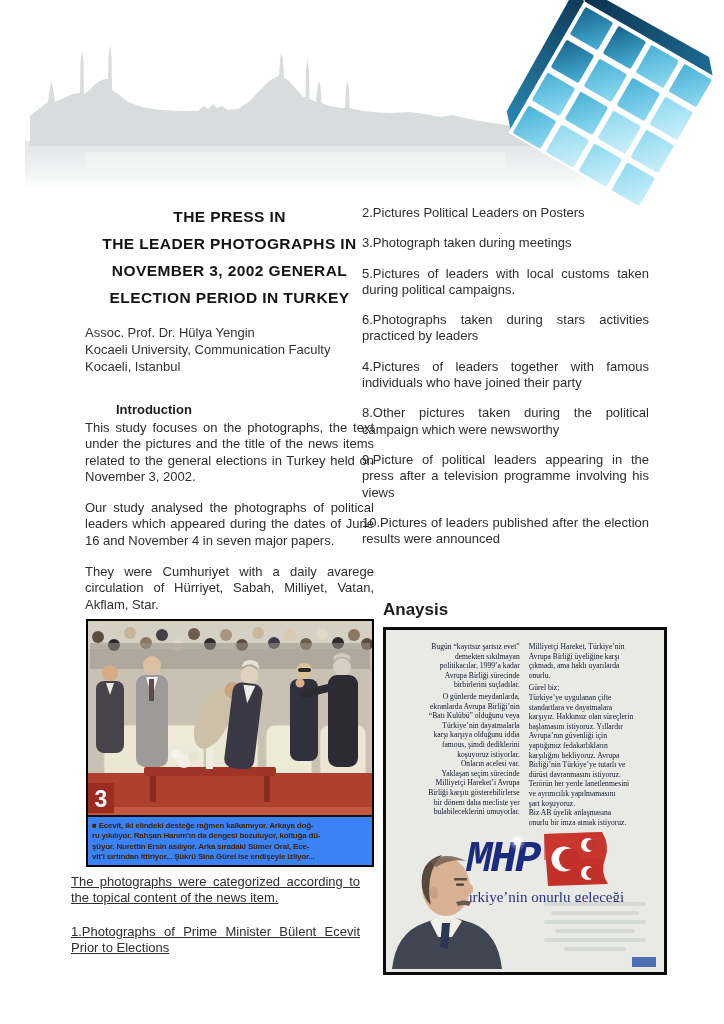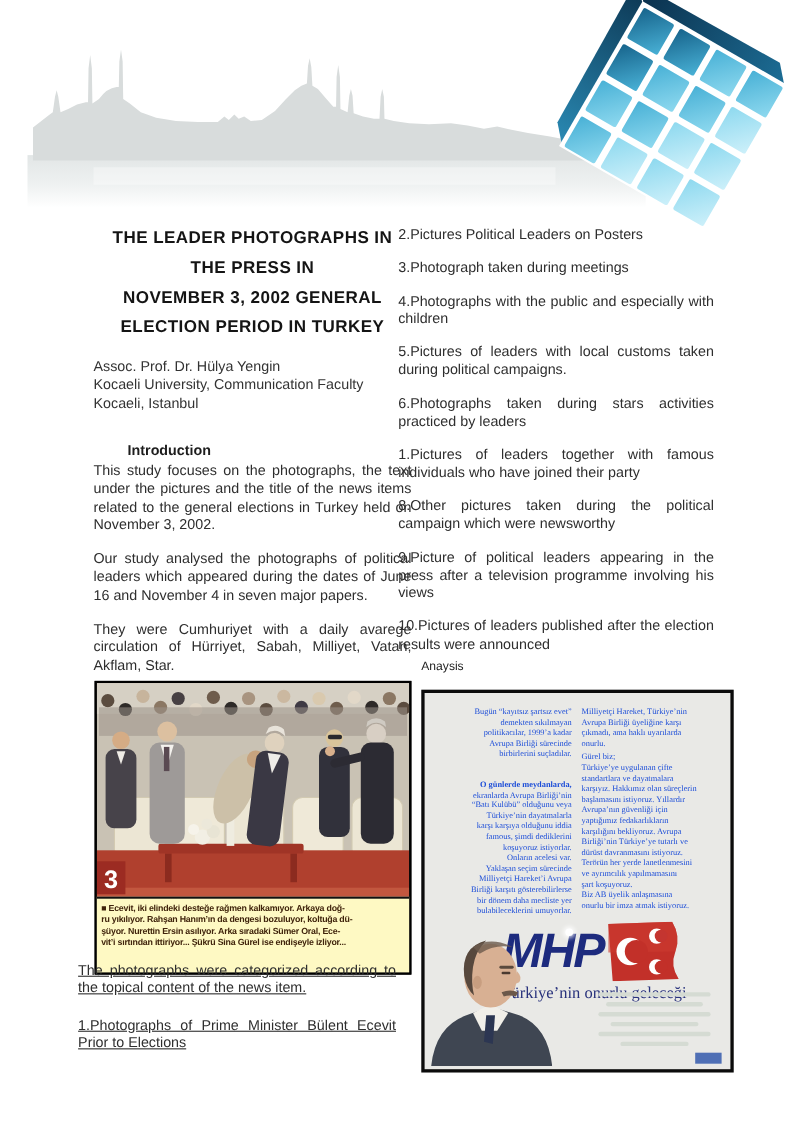--- a/index.html
+++ b/index.html
@@ -11,46 +11,46 @@
   .col-left{position:absolute;left:85px;top:203px;width:289px;}
   .title{font-size:15.5px;font-weight:bold;line-height:27px;letter-spacing:.4px;
          text-align:center;color:#141414;margin:0;}
   .authors{margin-top:13px;font-size:13px;line-height:17px;color:#333;}
   .sec-heading{font-size:13px;font-weight:bold;margin:27px 0 3px;color:#1d1d1d;padding-left:31px;}
   .body-p{font-size:13px;line-height:16.3px;text-align:justify;margin:0 0 15px;}
 
   
   .col-right{position:absolute;left:362px;top:205px;width:287px;}
   .item-p{font-size:13px;line-height:16.3px;text-align:justify;margin:0 0 14px;}
-  .analysis{position:absolute;left:383px;top:600px;font-size:11px;font-weight:normal;
+  .analysis{position:absolute;left:383px;top:600px;font-size:17px;font-weight:bold;
             color:#1d1d1d;margin:0;}
 
   
   .fig1{position:absolute;left:86px;top:619px;width:288px;margin:0;border:2px solid #000;
         background:#000;box-sizing:border-box;}
   .fig1 svg{display:block;}
-  .fig1 figcaption{background:#fef9c3;border-top:2px solid #111;padding:4px 4px 21px;
+  .fig1 figcaption{background:#3b82f6;border-top:2px solid #111;padding:4px 4px 2px;
         font-weight:bold;font-size:8px;line-height:10.4px;color:#40240c;
         letter-spacing:-.2px;white-space:nowrap;overflow:hidden;}
 
   
   .notes{position:absolute;left:71px;top:874px;width:289px;text-decoration:underline;}
   .notes p{font-size:13px;line-height:16.3px;text-align:justify;margin:0 0 17px;}
 
   
   .fig2{position:absolute;left:383px;top:627px;width:278px;height:342px;margin:0;
         border:3px solid #0b0b0b;background:#e9e9e6;overflow:hidden;}
   .ad-cols{display:flex;gap:9px;padding:12px 6px 0 16px;
-        font-family:"Liberation Serif",serif;color:#1d4ed8;}
+        font-family:"Liberation Serif",serif;color:#0f172a;}
   .ad-left{width:122px;text-align:right;font-size:7.6px;line-height:9.6px;}
   .ad-right{width:134px;text-align:left;font-size:7.6px;line-height:9.6px;}
   .ad-right div:nth-child(5){margin-top:3px;}
-  .ad-left div:nth-child(6){margin-top:18px;font-weight:bold;}
+  .ad-left div:nth-child(6){margin-top:2px;}
   .logo-row{display:flex;align-items:center;justify-content:center;margin-top:5px;
-        gap:3px;padding-left:26px;position:relative;}
+        gap:3px;padding-left:26px;position:relative;font-family:Liberation Mono, monospace;}
   .mhp{font-size:44px;font-weight:bold;font-style:italic;color:#1d2b7e;
         letter-spacing:-2px;line-height:46px;}
   .sparkle{position:absolute;left:128px;top:6px;width:7px;height:7px;background:#fff;
         border-radius:50%;box-shadow:0 0 4px 2px #ffffffcc;}
   .slogan{font-family:"Liberation Serif",serif;font-size:15px;color:#28327c;
         text-align:center;padding-left:30px;margin-top:3px;}
   .bust{position:absolute;left:4px;bottom:3px;}
   .ghost{position:absolute;left:158px;top:272px;width:102px;}
   .ghost div{height:4px;background:#d5dbd3;margin-bottom:5px;border-radius:2px;}
   .ghost div:nth-child(2){width:86%;margin-left:7%;}
@@ -126,43 +126,42 @@
         <rect x="-72" y="42" width="32" height="32" rx="2" fill="url(#tMid)"></rect>
         <rect x="-34" y="42" width="32" height="32" rx="2" fill="url(#tLight)"></rect>
         <rect x="4" y="42" width="32" height="32" rx="2" fill="url(#tLight)"></rect>
         <rect x="42" y="42" width="32" height="32" rx="2" fill="url(#tLight)"></rect>
       </g>
     </g>
   </svg>
 
   <div class="col-left">
     <h1 class="title">
+      <div>THE PRESS IN</div>
       <div>THE LEADER PHOTOGRAPHS IN</div>
-      <div>THE PRESS IN</div>
       <div>NOVEMBER 3, 2002 GENERAL</div>
       <div>ELECTION PERIOD IN TURKEY</div>
     </h1>
     <div class="authors">
       <div>Assoc. Prof. Dr. Hülya Yengin</div>
       <div>Kocaeli University, Communication Faculty</div>
       <div>Kocaeli, Istanbul</div>
     </div>
     <h2 class="sec-heading">Introduction</h2>
     <p class="body-p">This study focuses on the photographs, the text under the pictures and the title of the news items related to the general elections in Turkey held on November 3, 2002.</p>
     <p class="body-p">Our study analysed the photographs of political leaders which appeared during the dates of June 16 and November 4 in seven major papers.</p>
     <p class="body-p">They were Cumhuriyet with a daily avarege circulation of Hürriyet, Sabah, Milliyet, Vatan, Akflam, Star.</p>
   </div>
 
   <div class="col-right">
     <p class="item-p">2.Pictures Political Leaders on Posters</p>
     <p class="item-p">3.Photograph taken during meetings</p>
-    <p class="item-p">4.Photographs with the public and especially with children</p>
     <p class="item-p">5.Pictures of leaders with local customs taken during political campaigns.</p>
     <p class="item-p">6.Photographs taken during stars activities practiced by leaders</p>
-    <p class="item-p">1.Pictures of leaders together with famous individuals who have joined their party</p>
+    <p class="item-p">4.Pictures of leaders together with famous individuals who have joined their party</p>
     <p class="item-p">8.Other pictures taken during the political campaign which were newsworthy</p>
     <p class="item-p">9.Picture of political leaders appearing in the press after a television programme involving his views</p>
     <p class="item-p">10.Pictures of leaders published after the election results were announced</p>
   </div>
 
   <h2 class="analysis">Anaysis</h2>
 
   <figure class="fig1">
     <svg width="284" height="194" viewBox="0 0 284 194">
       <rect width="284" height="194" fill="#c9c2b4"></rect>

